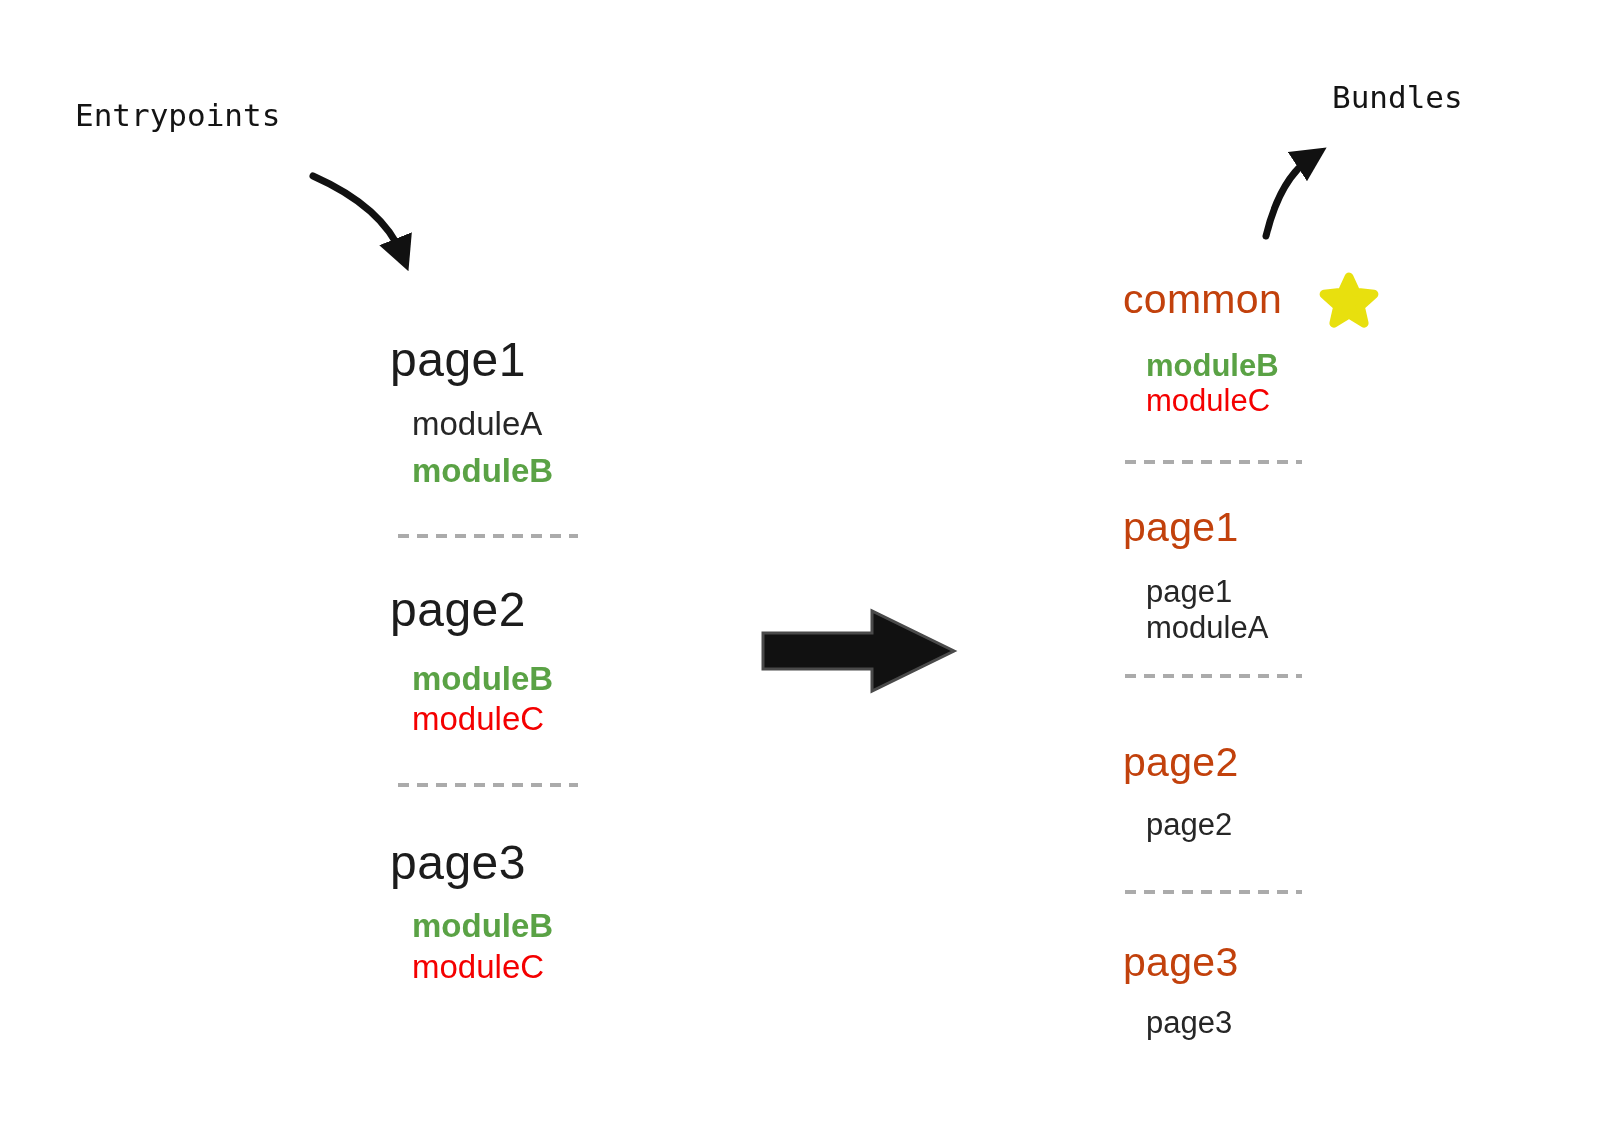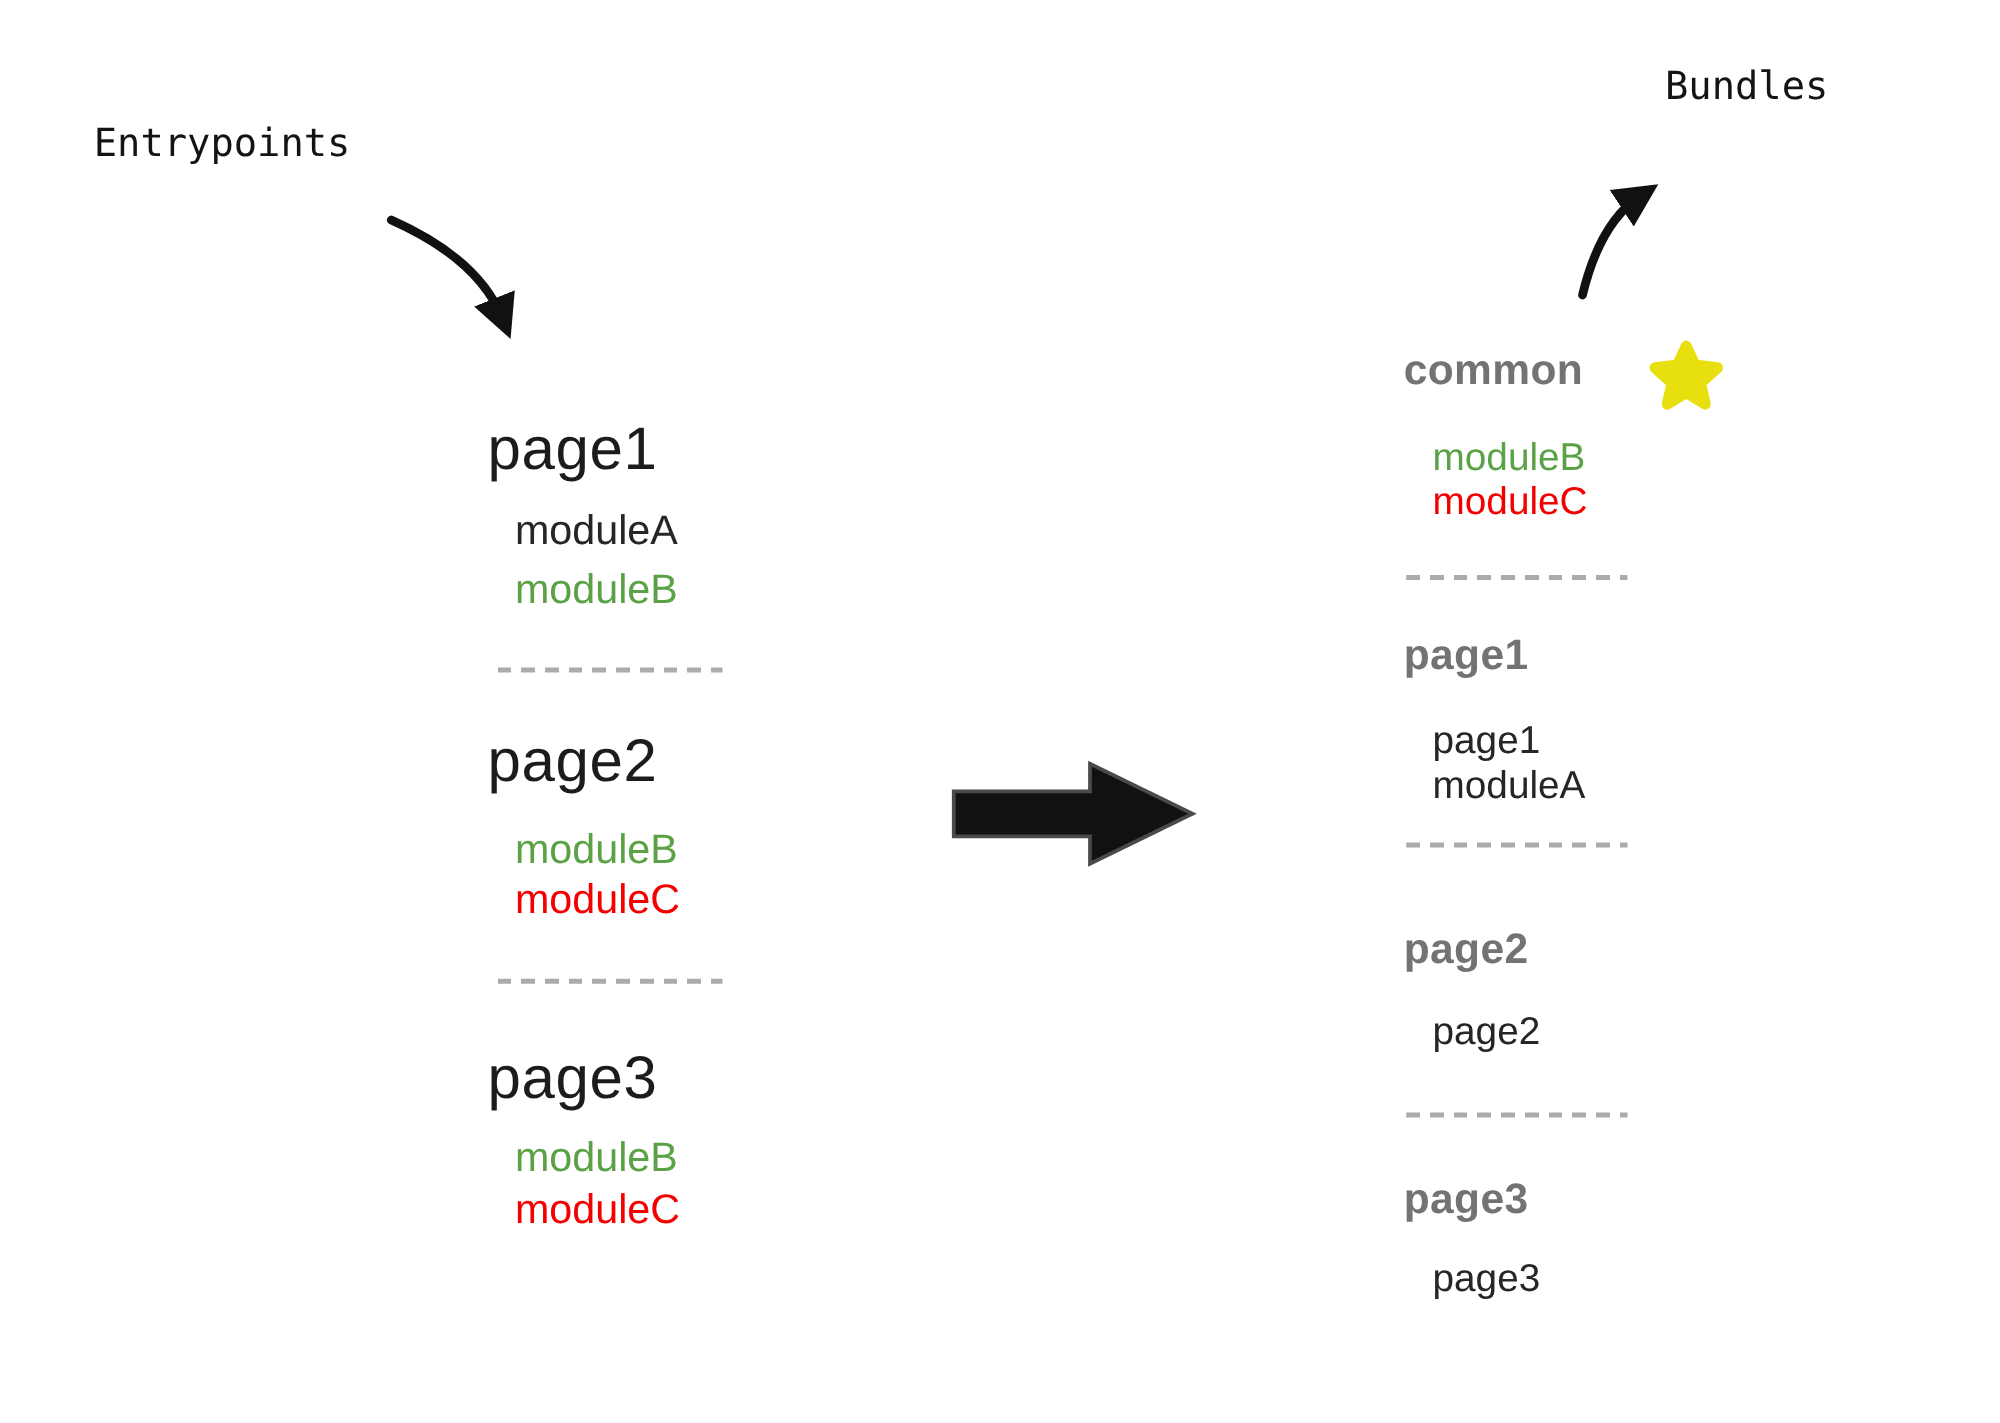--- a/index.html
+++ b/index.html
@@ -15,24 +15,24 @@
   .mono-label {
     font-family: "DejaVu Sans Mono", monospace;
     font-size: 31px; color: #141414;
   }
 
   
   .ep-title   { font-size: 48px; font-weight: 400; color: #1c1c1c; letter-spacing: 0.5px; }
   .ep-mod     { font-size: 33px; font-weight: 400; color: #262626; }
 
   
-  .bd-title   { font-size: 34px; font-weight: 700; color: #737373; letter-spacing: 0.3px; }
+  .bd-title   { font-size: 41px; font-weight: 400; color: #c2410c; letter-spacing: 0.3px; }
   .bd-mod     { font-size: 31px; font-weight: 400; color: #262626; }
 
-  .green { color: var(--green, #5aa245); font-weight: 400; }
+  .green { color: var(--green, #5aa245); font-weight: 700; }
   .red   { color: var(--red, #f40000);  font-weight: 400; }
 
   .dash {
     position: absolute; height: 4px;
     background: repeating-linear-gradient(90deg,
       var(--dash, #ababab) 0 11px, transparent 11px 19px);
   }
 
   svg.overlay {
     position: absolute; left: 0; top: 0;
@@ -61,21 +61,21 @@
   <polygon class="block-arrow" points="763,633 872,633 872,611 954,651 872,691 872,669 763,669"></polygon>
 
   <path class="star" d="M 1349 277
            L 1355.9 292.1 L 1373.9 294.2 L 1360.3 306.5 L 1364.1 323.2
            L 1349 314 L 1333.9 323.2 L 1337.7 306.5 L 1324.1 294.2
            L 1342.1 292.1 Z"></path>
 </svg>
 
 <div class="abs mono-label" style="left:75px; top:100px;">Entrypoints</div>
 
-<div class="abs mono-label" style="left:1332px; top:54px;">Bundles</div>
+<div class="abs mono-label" style="left:1332px; top:82px;">Bundles</div>
 
 <div class="abs ep-title" style="left:390px; top:336px;">page1</div>
 <div class="abs ep-mod" style="left:412px; top:407px;">moduleA</div>
 <div class="abs ep-mod green" style="left:412px; top:454px;">moduleB</div>
 
 <div class="dash" style="left:398px; top:534px; width:180px;"></div>
 
 <div class="abs ep-title" style="left:390px; top:586px;">page2</div>
 <div class="abs ep-mod green" style="left:412px; top:662px;">moduleB</div>
 <div class="abs ep-mod red" style="left:412px; top:702px;">moduleC</div>

